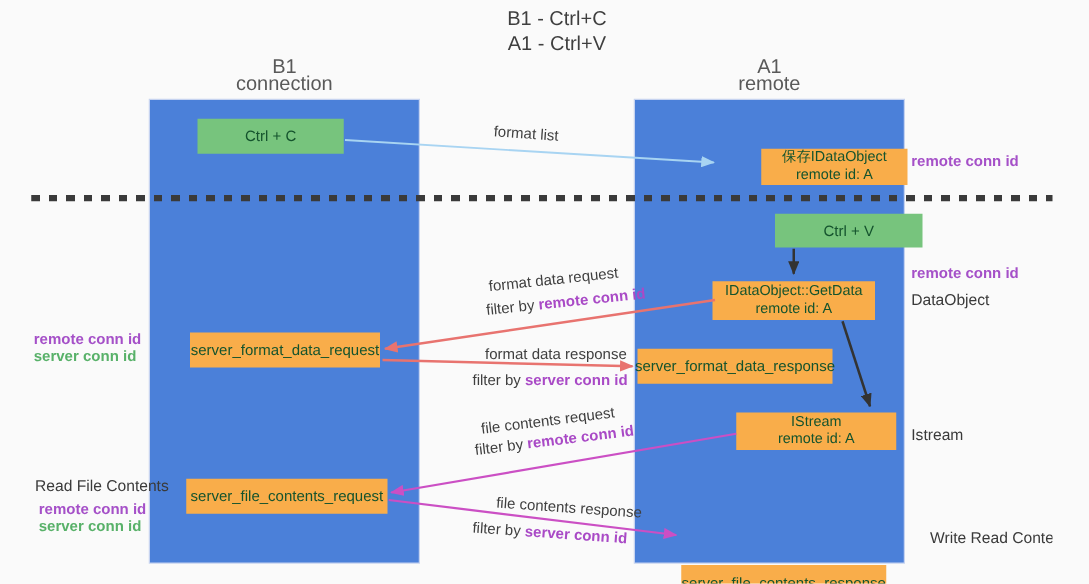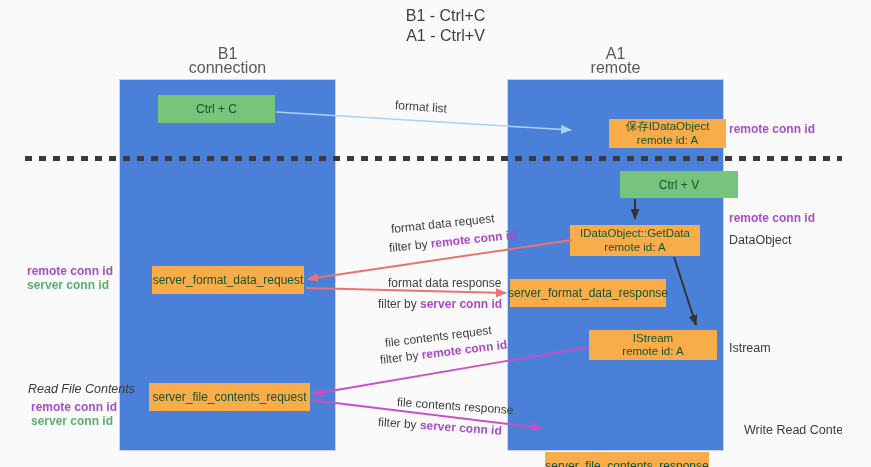--- a/index.html
+++ b/index.html
@@ -142,17 +142,17 @@
   </div>
 
   <div class="side-purple" style="left:729px;top:122px;">remote conn id</div>
   <div class="side-purple" style="left:729px;top:211px;">remote conn id</div>
   <div class="side-black" style="left:729px;top:233px;">DataObject</div>
   <div class="side-black" style="left:729px;top:341px;">Istream</div>
   <div class="side-black" style="left:744px;top:423px;">Write Read Contents</div>
 
   <div class="side-purple" style="left:27px;top:264px;">remote conn id</div>
   <div class="side-green" style="left:27px;top:278px;">server conn id</div>
-  <div class="side-black" style="left:28px;top:382px;font-style:italic;">Read File Contents</div>
+  <div class="side-black" style="left:28px;top:382px;">Read File Contents</div>
   <div class="side-purple" style="left:31px;top:400px;">remote conn id</div>
   <div class="side-green" style="left:31px;top:414px;">server conn id</div>
 
 </div>
 
 </body></html>

